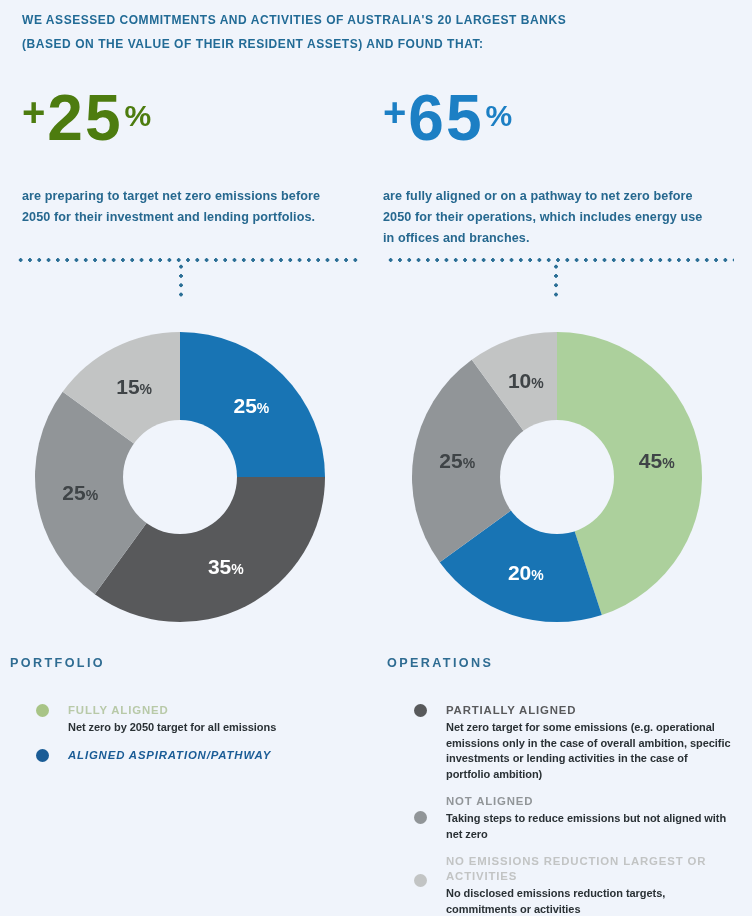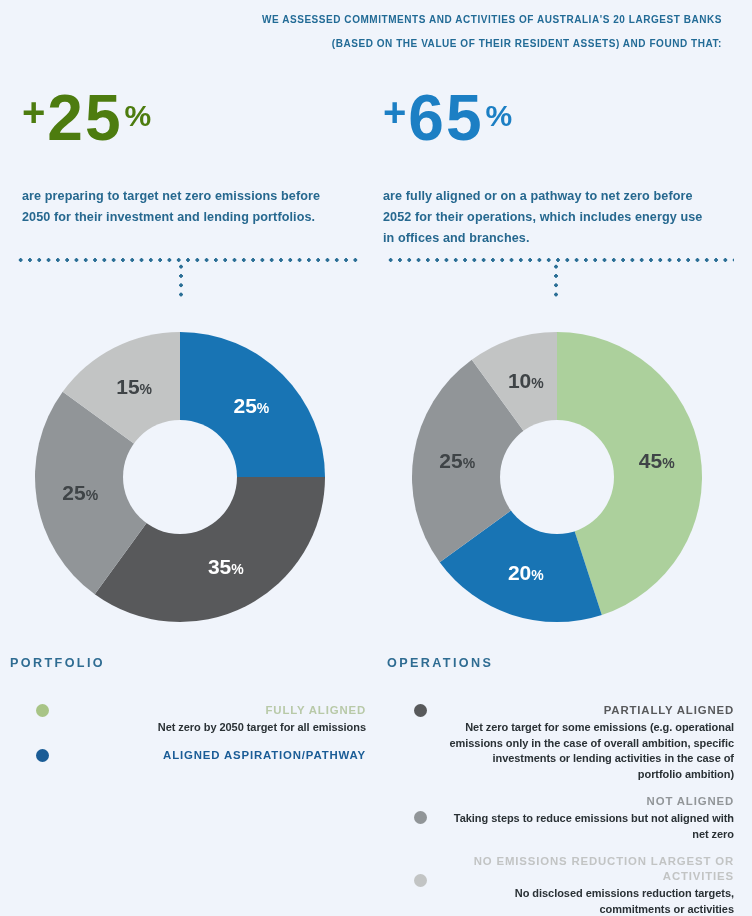--- a/index.html
+++ b/index.html
@@ -24,27 +24,26 @@
   }
 
   
   .header {
     position: absolute;
     left: 22px;
     top: 8px;
     width: 700px;
   }
   .header-line {
-    font-size: 10px;
+    font-size: 12px;
     font-weight: bold;
     letter-spacing: 0.55px;
     color: #226b96;
     line-height: 24px;
     white-space: nowrap;
-    text-align: right;
   }
 
   
   .stats {
     position: absolute;
     top: 86px;
     left: 0;
     width: 752px;
     height: 150px;
   }
@@ -142,21 +141,20 @@
   
   .legends { position: absolute; top: 703px; left: 0; width: 752px; }
   .legend-col { position: absolute; top: 0; }
   .legend-col.left  { left: 36px; width: 330px; }
   .legend-col.right { left: 414px; width: 320px; }
 
   .legend-item {
     position: relative;
     padding-left: 32px;
     margin-bottom: 12px;
-    text-align: right;
   }
   .legend-bullet {
     position: absolute;
     left: 0;
     width: 13px;
     height: 13px;
     border-radius: 50%;
   }
   .legend-title {
     font-size: 11.4px;
@@ -193,21 +191,21 @@
       <div class="stat-big" style="color: #4d7c0f;">
         <span class="stat-plus">+</span><span class="stat-num">25</span><span class="stat-pct">%</span>
       </div>
       <div class="stat-desc">are preparing to target net zero emissions before 2050 for their investment and lending portfolios.</div>
     </div>
 
     <div class="stat right">
       <div class="stat-big" style="color: rgb(28, 127, 196);">
         <span class="stat-plus">+</span><span class="stat-num">65</span><span class="stat-pct">%</span>
       </div>
-      <div class="stat-desc">are fully aligned or on a pathway to net zero before 2052 for their operations, which includes energy use in offices and branches.</div>
+      <div class="stat-desc">are fully aligned or on a pathway to net zero before 2050 for their operations, which includes energy use in offices and branches.</div>
     </div>
   </div>
 
   <div class="divider-group">
     <div class="dots-h" style="left:16px; top:258px; width:346px;"></div>
     <div class="dots-v" style="left:179px; top:262px; height:36px;"></div>
   </div>
   <div class="divider-group">
     <div class="dots-h" style="left:386px; top:258px; width:348px;"></div>
     <div class="dots-v" style="left:554px; top:262px; height:36px;"></div>
@@ -260,21 +258,21 @@
 
   <div class="legends">
     <div class="legend-col left" id="legend-left">
         <div class="legend-item b-top">
           <span class="legend-bullet" style="background: rgb(168, 196, 134);"></span>
           <div class="legend-title" style="color: rgb(184, 201, 168);">FULLY ALIGNED</div>
           <div class="legend-body">Net zero by 2050 target for all emissions</div>
         </div>
         <div class="legend-item b-top">
           <span class="legend-bullet" style="background: rgb(26, 92, 150);"></span>
-          <div class="legend-title" style="color: rgb(26, 92, 150);">ALIGNED ASPIRATION/PATHWAY</div>
+          <div class="legend-title" style="color: rgb(26, 92, 150); font-style: italic;">ALIGNED ASPIRATION/PATHWAY</div>
         </div>
       </div>
     <div class="legend-col right" id="legend-right">
         <div class="legend-item b-top">
           <span class="legend-bullet" style="background: rgb(88, 89, 91);"></span>
           <div class="legend-title" style="color: rgb(88, 89, 91);">PARTIALLY ALIGNED</div>
           <div class="legend-body">Net zero target for some emissions (e.g. operational emissions only in the case of overall ambition, specific investments or lending activities in the case of portfolio ambition)</div>
         </div>
         <div class="legend-item b-mid">
           <span class="legend-bullet" style="background: rgb(145, 149, 152);"></span>

